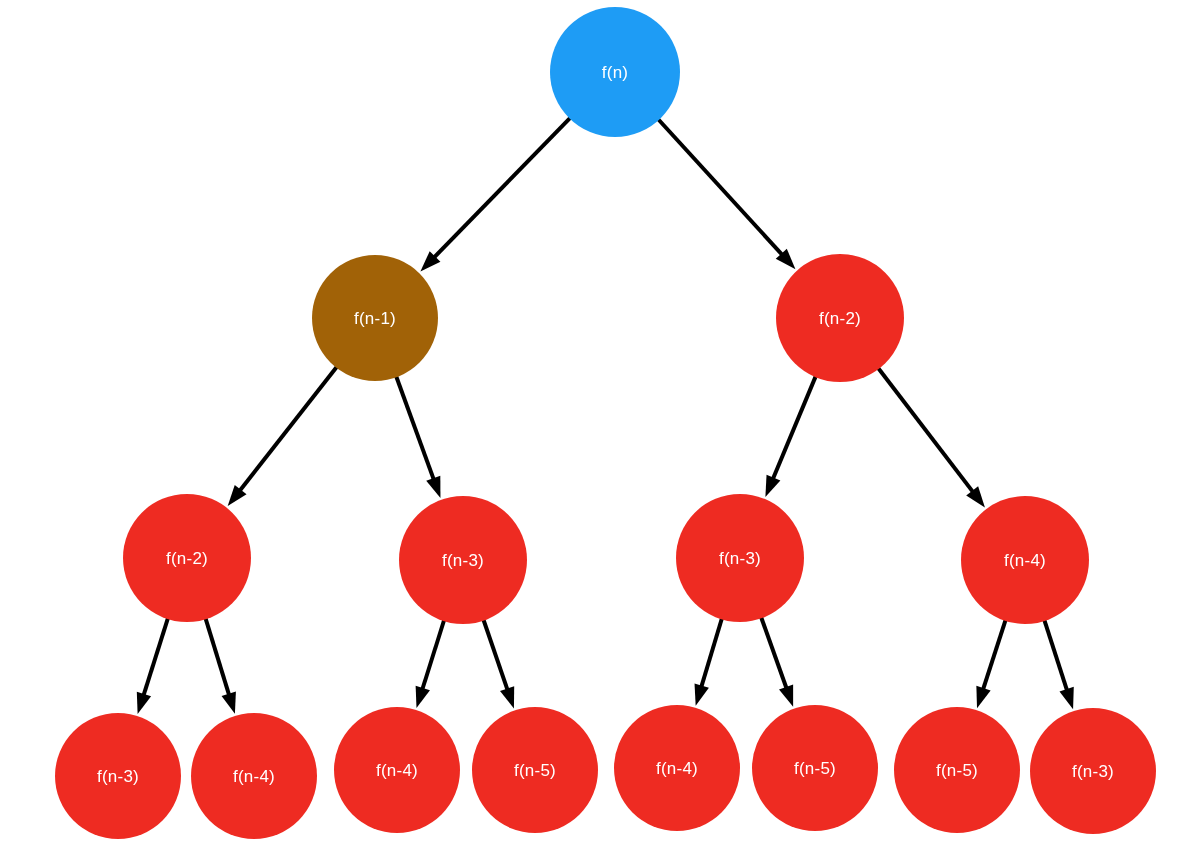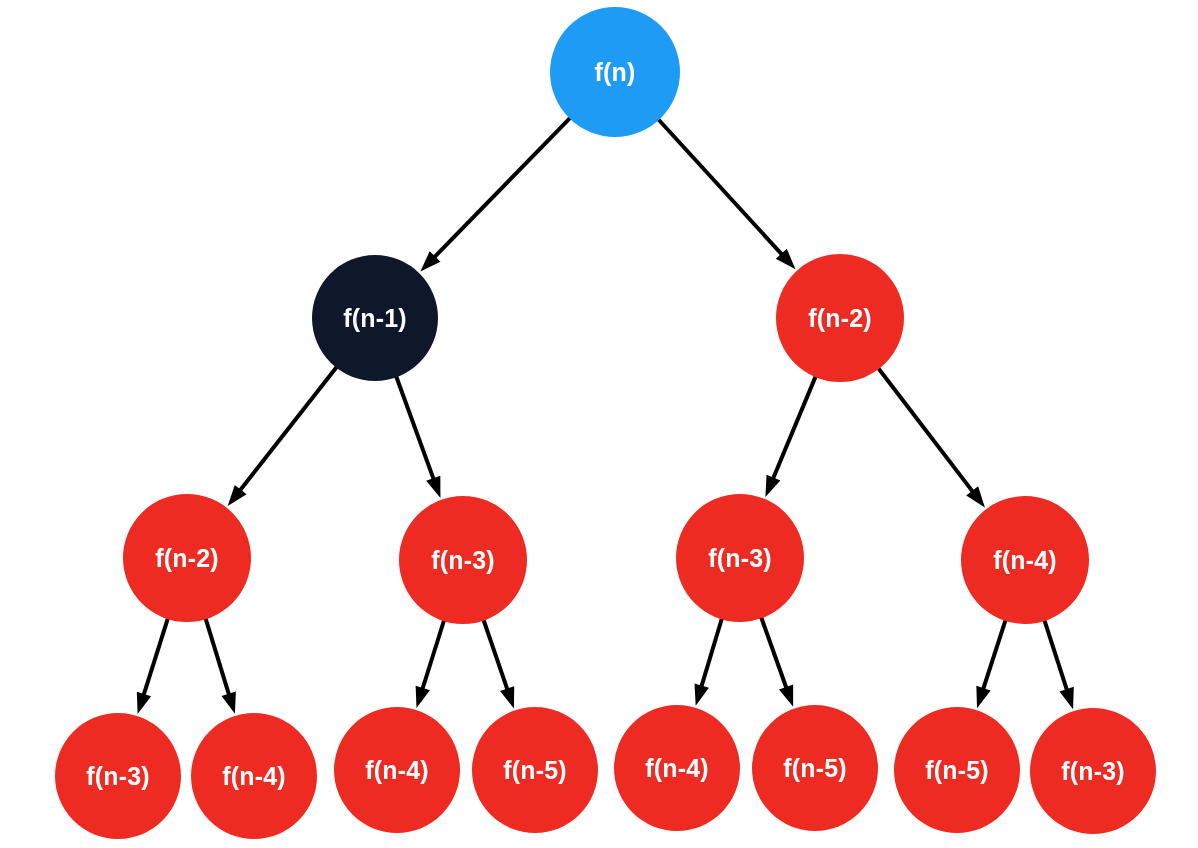--- a/index.html
+++ b/index.html
@@ -29,22 +29,22 @@
     position: absolute;
     border-radius: 50%;
     display: flex;
     align-items: center;
     justify-content: center;
     box-sizing: border-box;
   }
   .node-label {
     color: #ffffff;
     font-family: "Liberation Sans", sans-serif;
-    font-weight: bold;
-    font-size: 25px;
+    font-weight: normal;
+    font-size: 17px;
     letter-spacing: 0.2px;
     line-height: 1;
     white-space: nowrap;
     user-select: none;
   }
 </style>
 </head>
 <body>
 
 <div id="diagram-root">
@@ -75,21 +75,21 @@
       <polygon points="793.1381341951198,706.7867757463356 779.0120055211974,689.5327185803301 793.1381341951198,684.4876726253578" fill="#000000"></polygon>
       <line x1="1006.5163091611633" y1="617.0819864140545" x2="981.9529826324297" y2="692.9393183410264" stroke="#000000" stroke-width="4" stroke-linecap="butt"></line>
       <polygon points="977.0239984087398,708.1611813847743 976.3580419005758,685.8720247850006 990.6285385040895,690.4929474947098" fill="#000000"></polygon>
       <line x1="1043.4043504082192" y1="617.1076167078568" x2="1068.1541269489041" y2="693.9047174443934" stroke="#000000" stroke-width="4" stroke-linecap="butt"></line>
       <polygon points="1073.0619537244293,709.1334152331552 1059.4819789930705,691.4462931864327 1073.7588831700348,686.8452055843779" fill="#000000"></polygon>
     </svg>
   <div id="node-layer">
       <div class="node" style="left: 550px; top: 7px; width: 130px; height: 130px; background: rgb(30, 156, 245);">
         <span class="node-label">f(n)</span>
       </div>
-      <div class="node" style="left: 312px; top: 255px; width: 126px; height: 126px; background: #0f172a;">
+      <div class="node" style="left: 312px; top: 255px; width: 126px; height: 126px; background: #a16207;">
         <span class="node-label">f(n-1)</span>
       </div>
       <div class="node" style="left: 776px; top: 254px; width: 128px; height: 128px; background: rgb(238, 43, 34);">
         <span class="node-label">f(n-2)</span>
       </div>
       <div class="node" style="left: 123px; top: 494px; width: 128px; height: 128px; background: rgb(238, 43, 34);">
         <span class="node-label">f(n-2)</span>
       </div>
       <div class="node" style="left: 399px; top: 496px; width: 128px; height: 128px; background: rgb(238, 43, 34);">
         <span class="node-label">f(n-3)</span>

